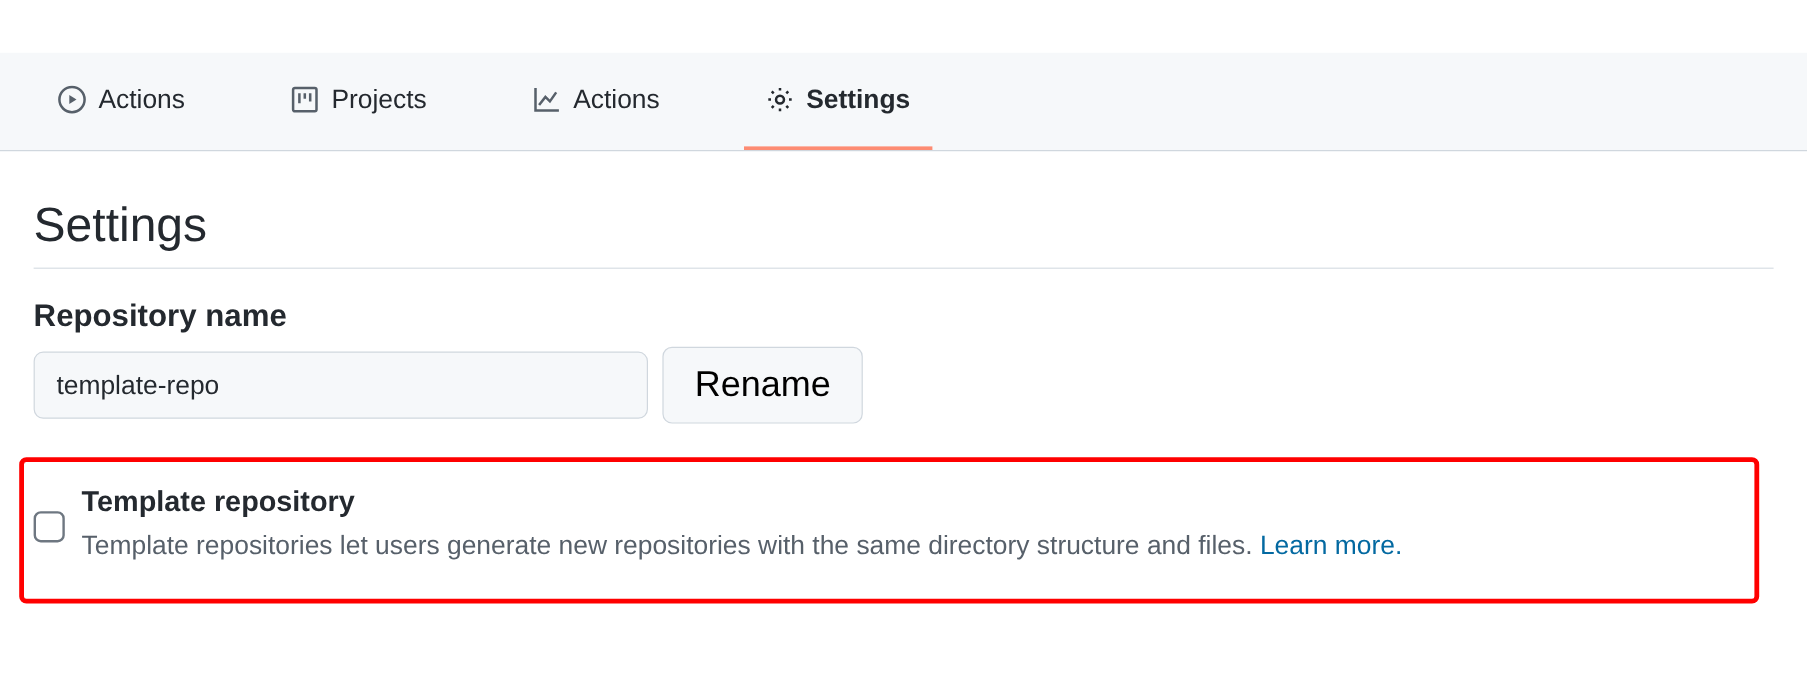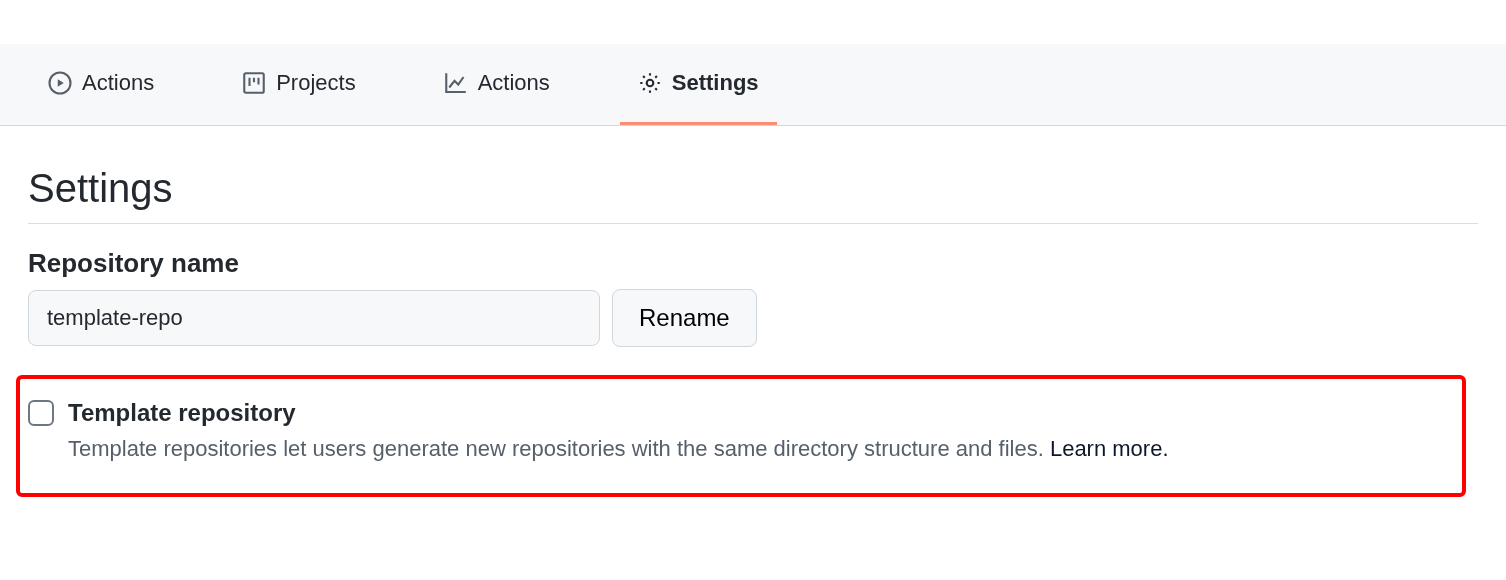--- a/index.html
+++ b/index.html
@@ -64,43 +64,43 @@
     align-items: center;
     margin-bottom: 28px;
   }
   .text-input {
     font-size: 22px;
     padding: 14px 18px;
     border: 1px solid #d0d7de;
     border-radius: 8px;
     background: #f6f8fa;
     color: #24292f;
-    width: 572px;
+    width: 512px;
     font-family: inherit;
   }
   .btn {
-    font-size: 24px;
+    font-size: 30px;
     font-weight: 500;
     padding: 14px 26px;
     border: 1px solid #d0d7de;
     border-radius: 8px;
     background: #f6f8fa;
     cursor: pointer;
     font-family: inherit;
   }
   .highlight-box {
     border: 4px solid #ff0000;
     border-radius: 6px;
     padding: 18px 8px 28px 8px;
     margin-left: -12px;
     margin-right: 12px;
   }
   .check-row {
     display: flex;
-    align-items: flex-start;
+    align-items: center;
     gap: 14px;
   }
   .checkbox {
     width: 26px;
     height: 26px;
     margin-top: 3px;
     border: 2px solid #6e7781;
     border-radius: 6px;
     cursor: pointer;
     flex-shrink: 0;
@@ -111,21 +111,21 @@
     font-size: 24px;
     line-height: 1.3;
   }
   .check-desc {
     font-size: 22px;
     color: #57606a;
     margin-top: 4px;
     line-height: 1.5;
   }
   .link {
-    color: #0f172a;
+    color: #0369a1;
     cursor: pointer;
   }
 </style>
 </head>
 <body>
 
 <nav class="tabnav">
   <div class="tab">
     <svg class="tab-icon" viewBox="0 0 16 16" fill="none" stroke="currentColor" stroke-width="1.4">
         <circle cx="8" cy="8" r="7"></circle>

